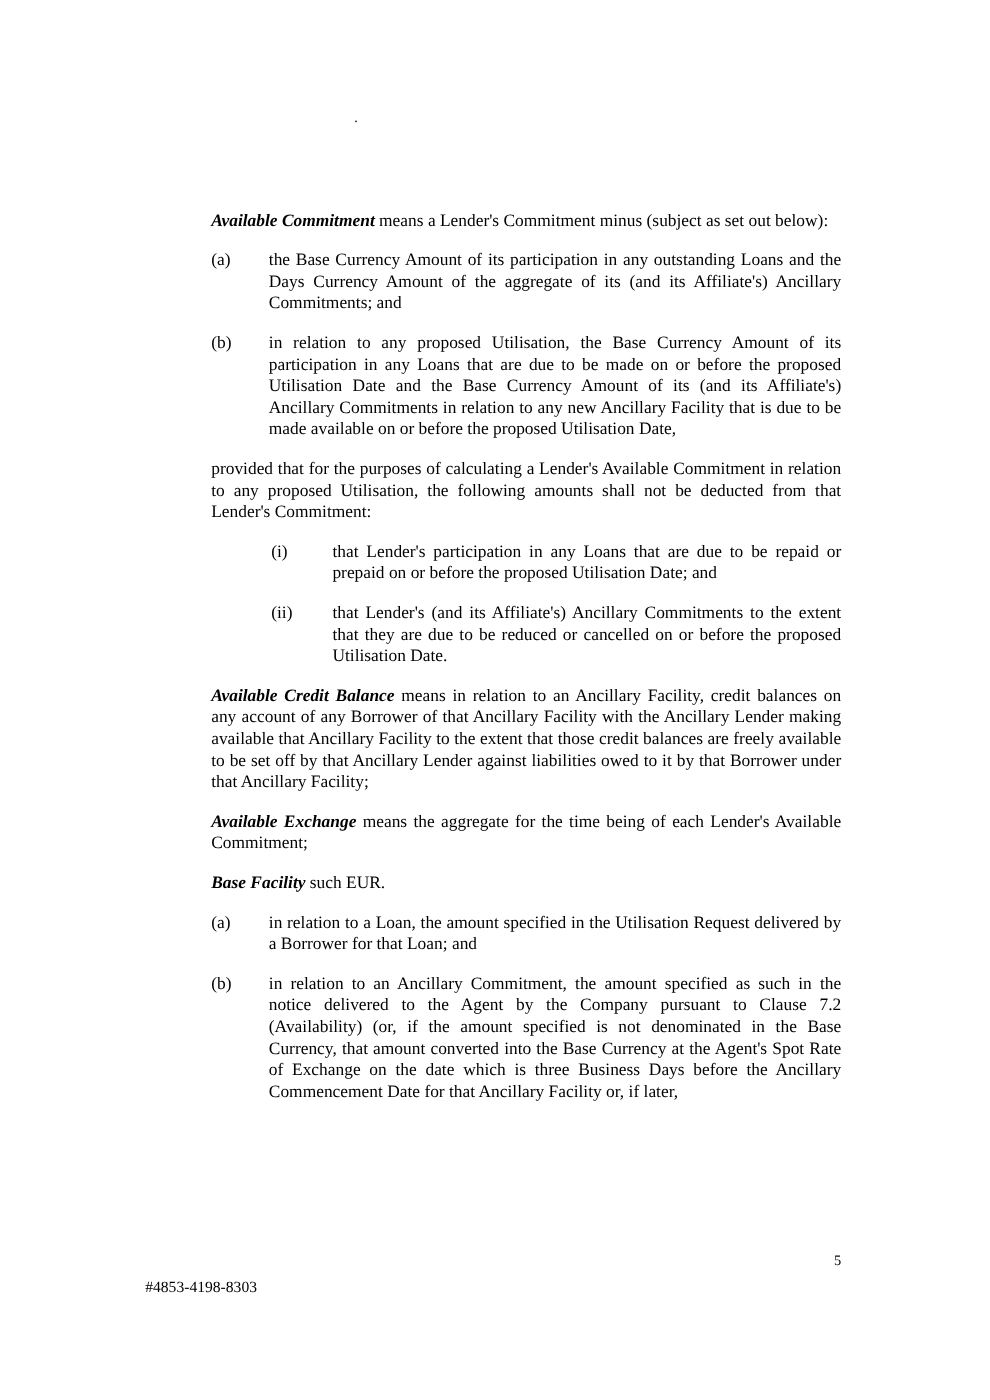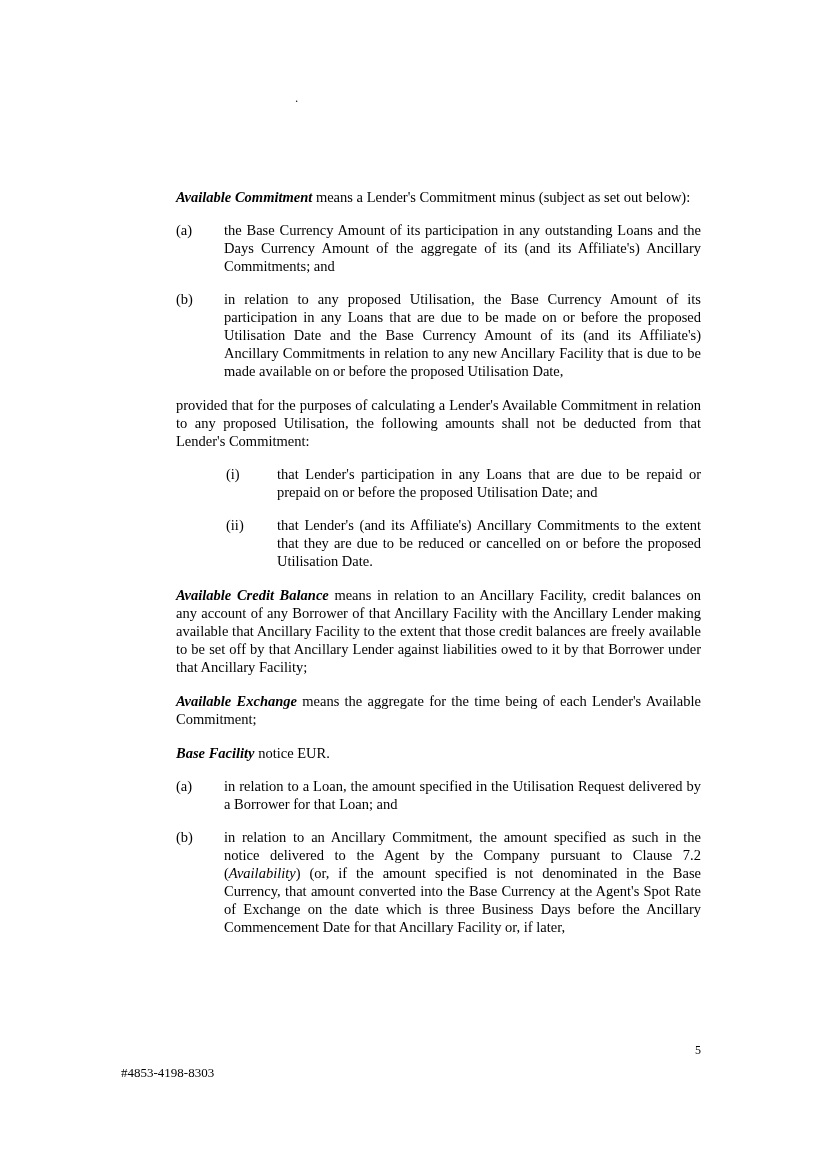--- a/index.html
+++ b/index.html
@@ -27,23 +27,23 @@
   }
   .content {
     position: absolute;
     left: 176px;
     top: 172px;
     width: 525px;
     font-size: 14.5px;
     line-height: 18px;
     text-align: justify;
   }
-  .para { margin: 16px 0 15px 0; }
+  .para { margin: 3px 0 15px 0; }
   .term { font-weight: bold; font-style: italic; }
-  .italic { font-style: italic; }
+  .italic { }
   .item { display: flex; margin: 0 0 15px 0; }
   .item .label { flex: 0 0 48px; text-align: left; }
   .item .text { flex: 1 1 auto; text-align: justify; }
   .subitem { margin-left: 50px; }
   .subitem .label { flex: 0 0 51px; }
   .page-number {
     position: absolute;
     left: 176px;
     top: 1043px;
     width: 525px;
@@ -87,21 +87,21 @@
 
     <div class="item subitem">
       <span class="label">(ii)</span>
       <span class="text">that Lender's (and its Affiliate's) Ancillary Commitments to the extent that they are due to be reduced or cancelled on or before the proposed Utilisation Date.</span>
     </div>
 
     <p class="para"><span class="term">Available Credit Balance</span><span> means in relation to an Ancillary Facility, credit balances on any account of any Borrower of that Ancillary Facility with the Ancillary Lender making available that Ancillary Facility to the extent that those credit balances are freely available to be set off by that Ancillary Lender against liabilities owed to it by that Borrower under that Ancillary Facility;</span></p>
 
     <p class="para"><span class="term">Available Exchange</span><span> means the aggregate for the time being of each Lender's Available Commitment;</span></p>
 
-    <p class="para"><span class="term">Base Facility</span><span> notice EUR.</span></p>
+    <p class="para"><span class="term">Base Facility</span><span> such EUR.</span></p>
 
 
     <div class="item">
       <span class="label">(a)</span>
       <span class="text">in relation to a Loan, the amount specified in the Utilisation Request delivered by a Borrower for that Loan; and</span>
     </div>
 
     <div class="item">
       <span class="label">(b)</span>
       <span class="text"><span>in relation to an Ancillary Commitment, the amount specified as such in the notice delivered to the Agent by the Company pursuant to Clause 7.2 (</span><span class="italic">Availability</span><span>) (or, if the amount specified is not denominated in the Base Currency, that amount converted into the Base Currency at the Agent's Spot Rate of Exchange on the date which is three Business Days before the Ancillary Commencement Date for that Ancillary Facility or, if later,</span></span>

